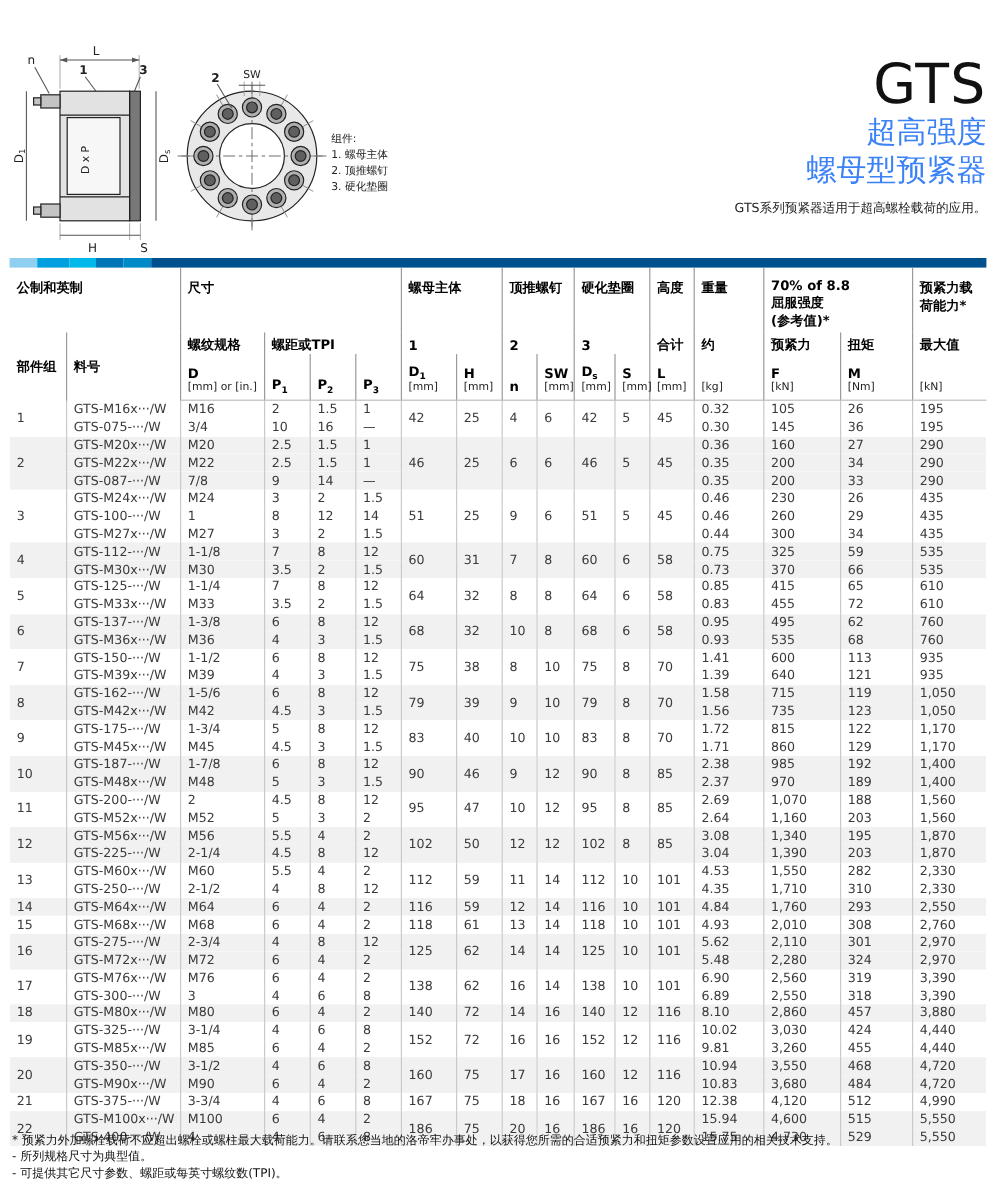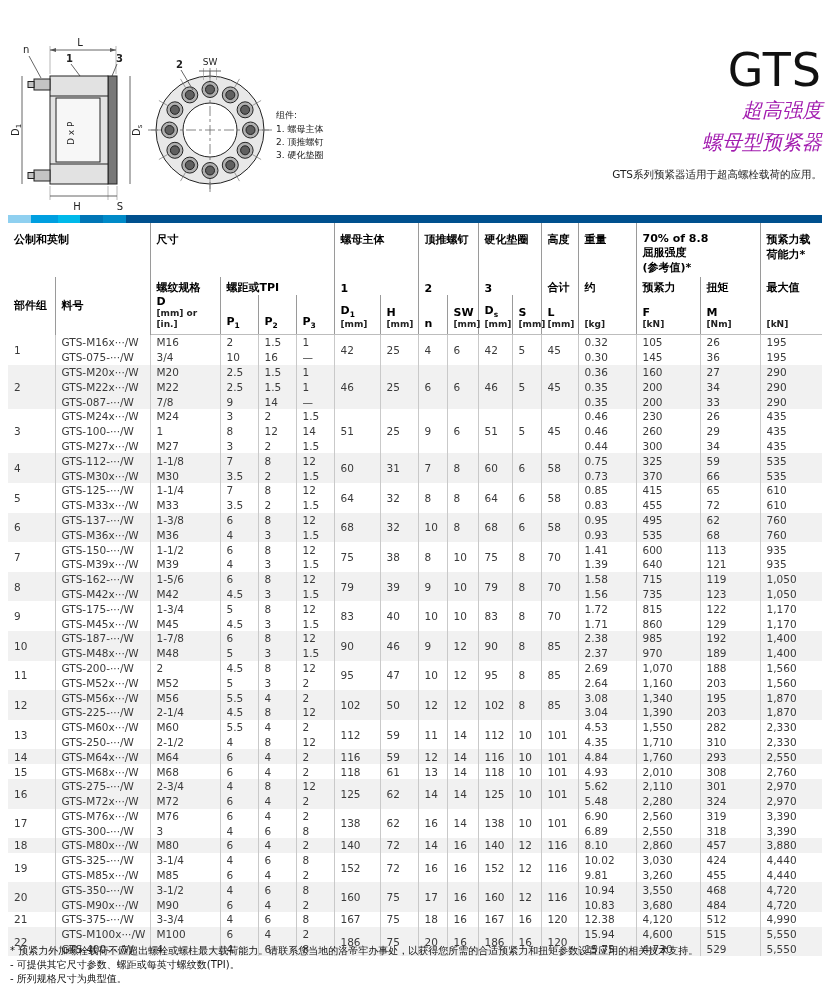--- a/index.html
+++ b/index.html
@@ -2,21 +2,21 @@
 <html><head>
 <meta charset="utf-8">
 <style>
   html,body { margin:0; padding:0; background:#fff; }
   .page { position:relative; width:830px; height:990px; background:#fff; overflow:hidden;
           font-family:"DejaVu Sans","Liberation Sans",sans-serif; color:#1a1a1a; }
 
   
   .title-block { position:absolute; top:46px; right:8px; text-align:right; }
   .title-main { font-size:46px; line-height:48px; font-weight:400; letter-spacing:1px; color:#111; }
-  .title-sub  { font-size:20px; line-height:32px; font-weight:400; color:#a21caf;font-style:italic; }
+  .title-sub  { font-size:25px; line-height:32px; font-weight:400; color:#3b82f6; }
   .title-desc { font-size:10.5px; line-height:16px; color:#222; margin-top:8px; }
 
   
   .drawing { position:absolute; left:10px; top:30px; }
   .drawing text { font-size:10px; fill:#222; font-family:"DejaVu Sans","Liberation Sans",sans-serif; }
   .drawing .small { font-size:9px; }
   .dimline { stroke:#555; stroke-width:0.9; }
   .extline { stroke:#999; stroke-width:0.7; }
   .edge    { stroke:#222; stroke-width:1; }
 
@@ -30,21 +30,21 @@
   .datatable th { font-weight:bold; text-align:left; color:#000; padding:0 2px 2px 6px; }
   .h1 th { vertical-align:top; padding-top:9px; font-size:11px; height:30px; }
   .h2 th { vertical-align:bottom; font-size:11px; height:18px; padding-bottom:0; }
   .h3 th { vertical-align:bottom; font-size:11px; height:34px; padding-bottom:4px; border-bottom:1px solid #bdbdbd; }
   .gb { border-right:1px solid #9a9a9a;margin-top:44px; }
   .h2 th, .h3 th { border-right:1px solid #9a9a9a; }
   .h2 th:last-child, .h3 th:last-child, .h1 th:last-child { border-right:none;margin-left:44px; }
   .cnum { text-align:center; }
   .ctr  { text-align:center; }
   .pre  { white-space:pre-line; }
-  .unit { display:block; font-weight:bold; font-size:9px; color:#222; line-height:11px; }
+  .unit { display:block; font-weight:normal; font-size:9px; color:#222; line-height:11px; }
   sub { font-size:7.5px; }
   .datatable tbody td { font-size:10.5px; color:#3a3a3a; height:14.8px; line-height:12px;
                         padding:0 2px 0 6px; border-right:1px solid #c9c9c9;
                         white-space:nowrap; overflow:hidden; vertical-align:middle; }
   .datatable tbody td:last-child { border-right:none; }
   tr.shade td { background:#f1f1f1; }
   tr.plain td { background:#ffffff; }
 
   
   .footnotes { position:absolute; left:10px; top:944px; width:810px; font-size:10px; line-height:14px; color:#111; }
@@ -885,17 +885,17 @@
           <td>15.75</td>
           <td>4,730</td>
           <td>529</td>
           <td>5,550</td>
         </tr>
       </tbody>
   </table>
 
   <div class="footnotes">
     <div>* 预紧力外加螺栓载荷不应超出螺栓或螺柱最大载荷能力。请联系您当地的洛帝牢办事处，以获得您所需的合适预紧力和扭矩参数设置应用的相关技术支持。</div>
+    <div>- 所列规格尺寸为典型值。</div>
     <div>- 可提供其它尺寸参数、螺距或每英寸螺纹数(TPI)。</div>
-    <div>- 所列规格尺寸为典型值。</div>
   </div>
 
 </div>
 
 </body></html>

